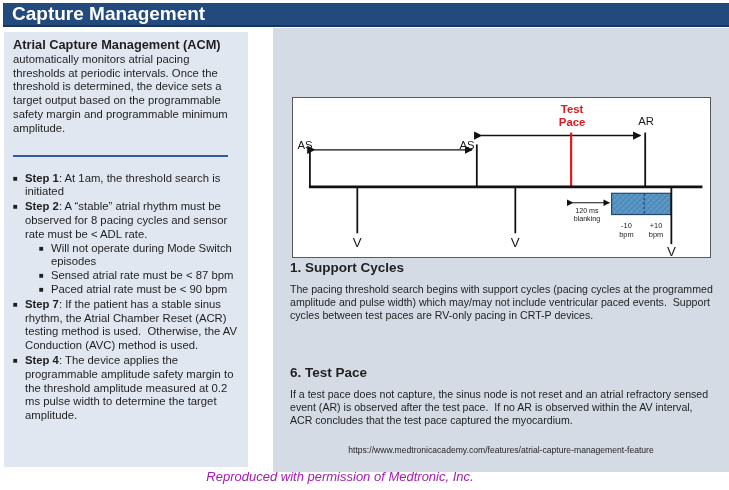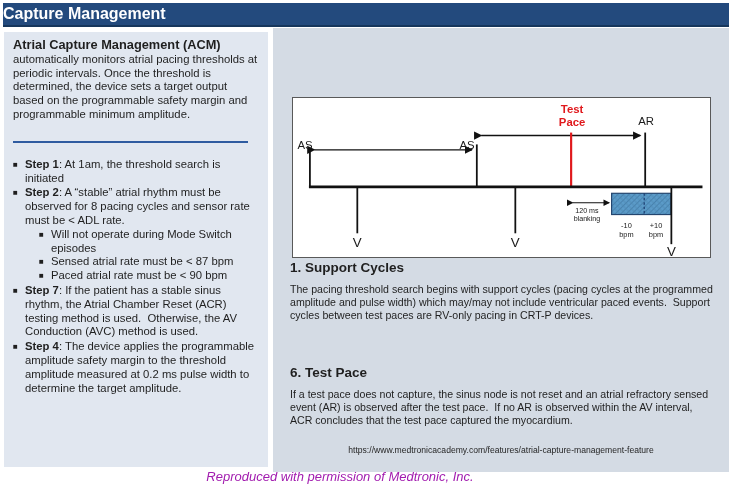--- a/index.html
+++ b/index.html
@@ -18,25 +18,25 @@
     font-family:"Liberation Sans", sans-serif;
     background:#ffffff;
     color:var(--text-dark);
     position:relative;
     overflow:hidden;
   }
   .header{
     position:absolute;left:3px;top:3px;right:0;height:24px;
     background:var(--header-navy);
     border-bottom:2px solid var(--header-border);
-    color:#ffffff;font-weight:bold;font-size:16px;
-    line-height:22px;
+    color:#ffffff;font-weight:bold;font-size:19px;
+    line-height:22px;padding-left:9px;
   }
   .left-panel{
-    position:absolute;left:4px;top:32px;width:264px;height:435px;
+    position:absolute;left:4px;top:32px;width:244px;height:435px;
     background:var(--left-panel-bg);
     padding:6px 8px 0 9px;
     font-size:11.3px;line-height:13.8px;
   }
   .lp-title{font-size:12.8px;font-weight:bold;margin-bottom:1px;}
   .lp-divider{
     border:none;border-top:2px solid var(--divider-blue);
     margin:19px 12px 15px 0;
   }
   ul.steps{list-style:none;}

